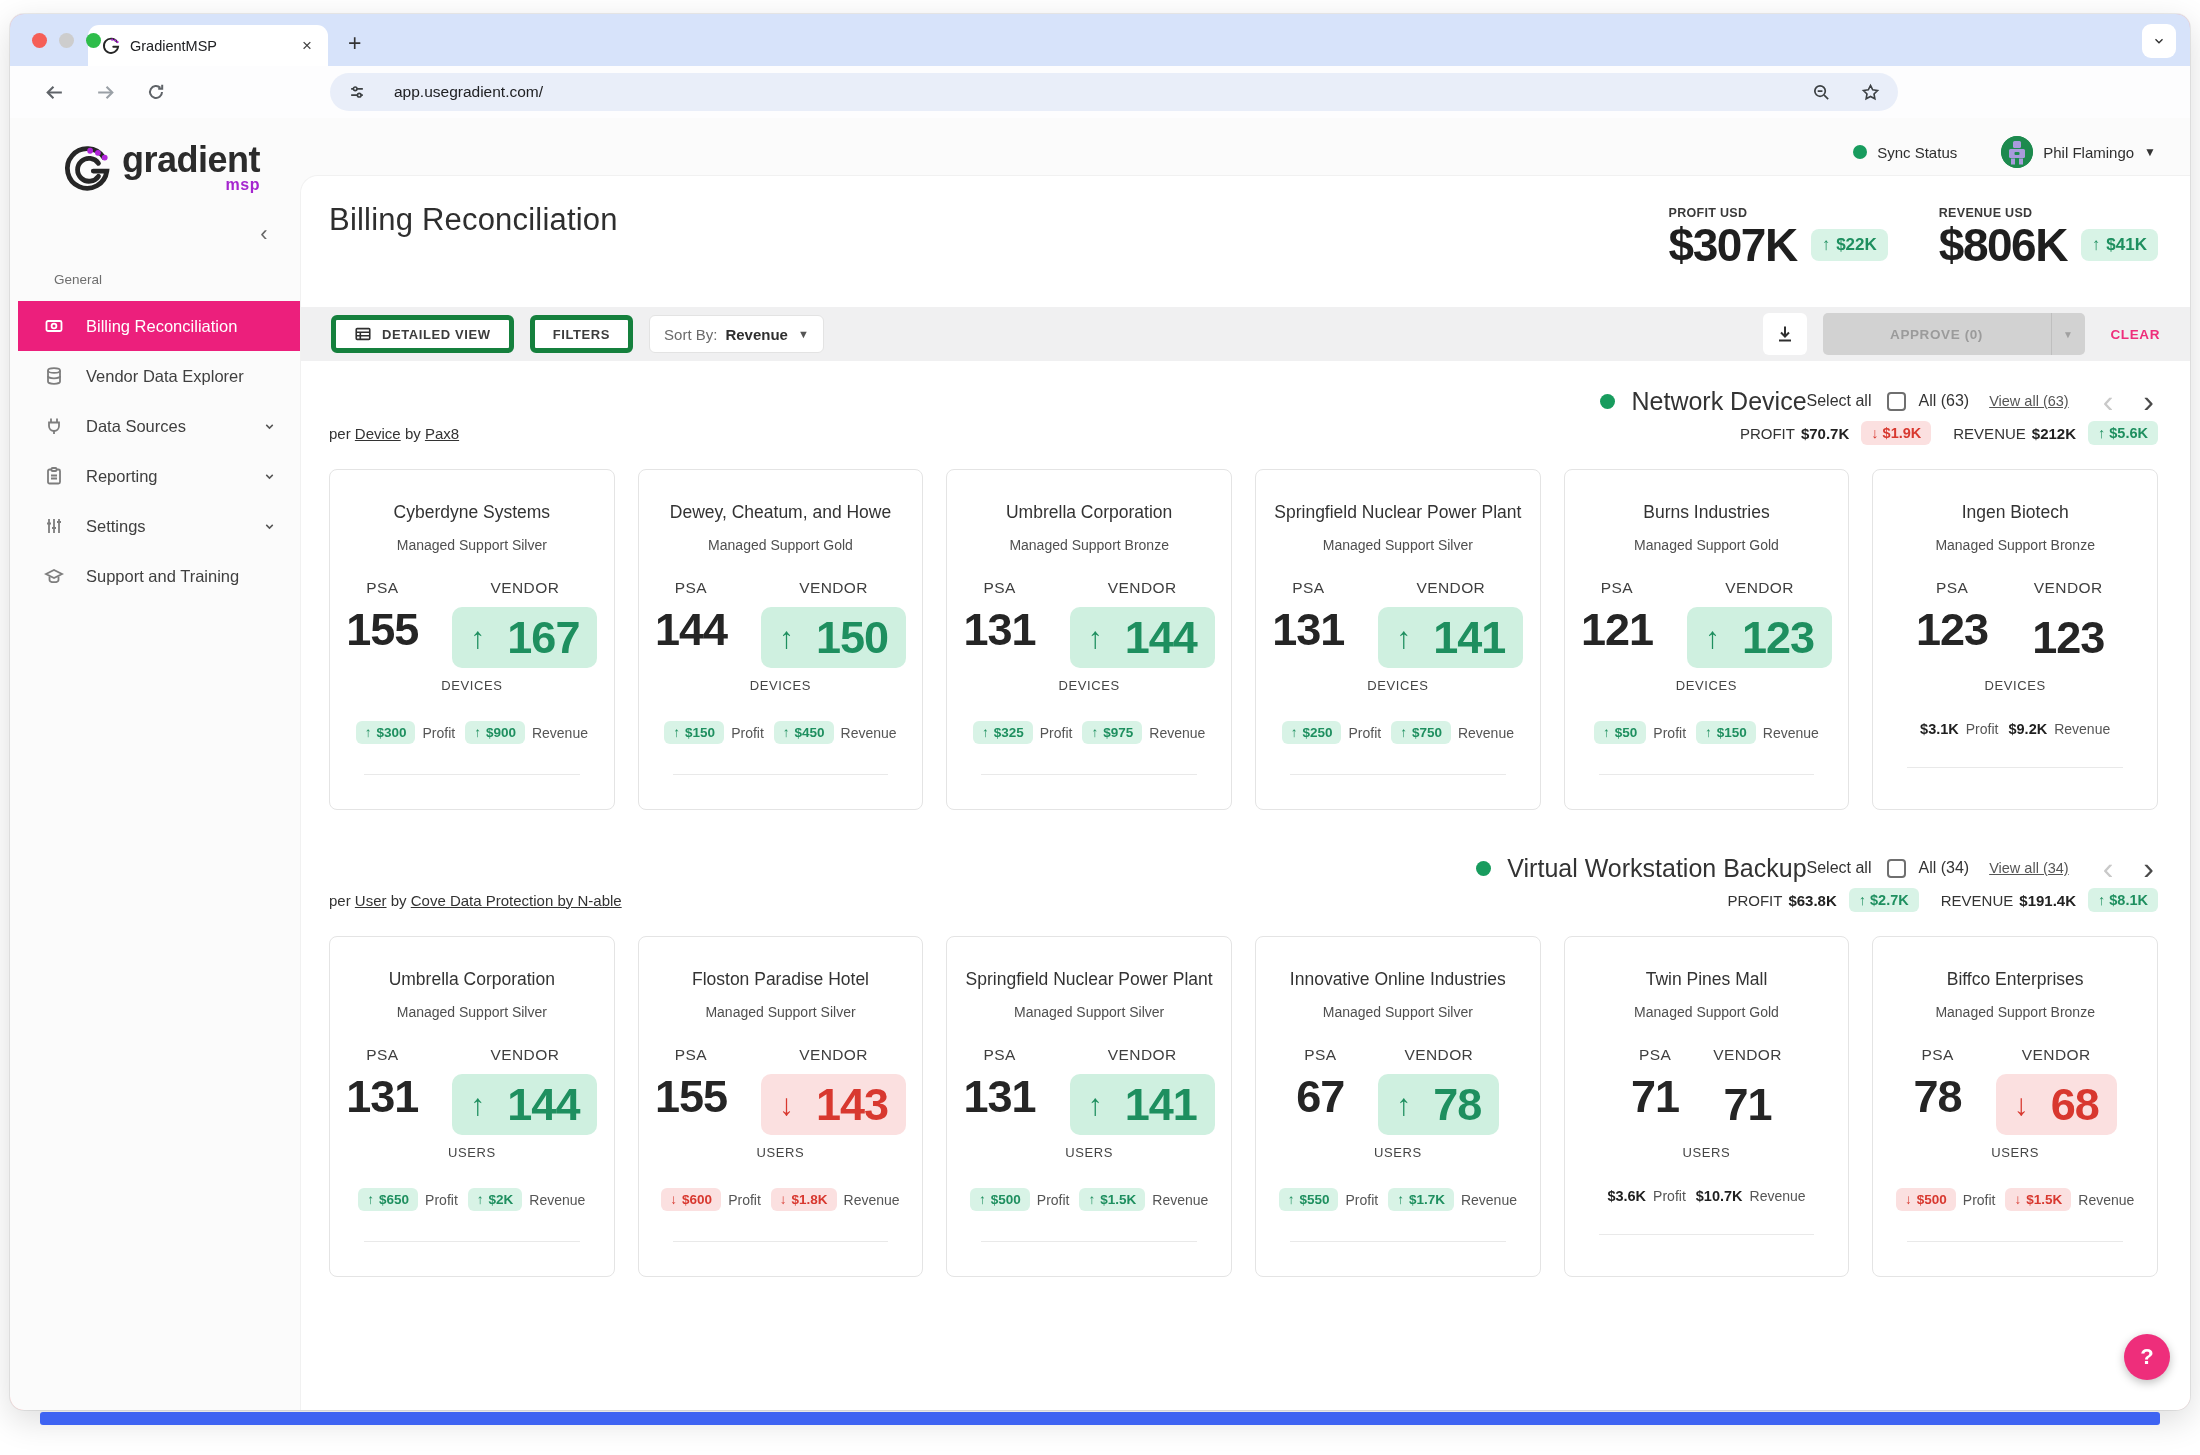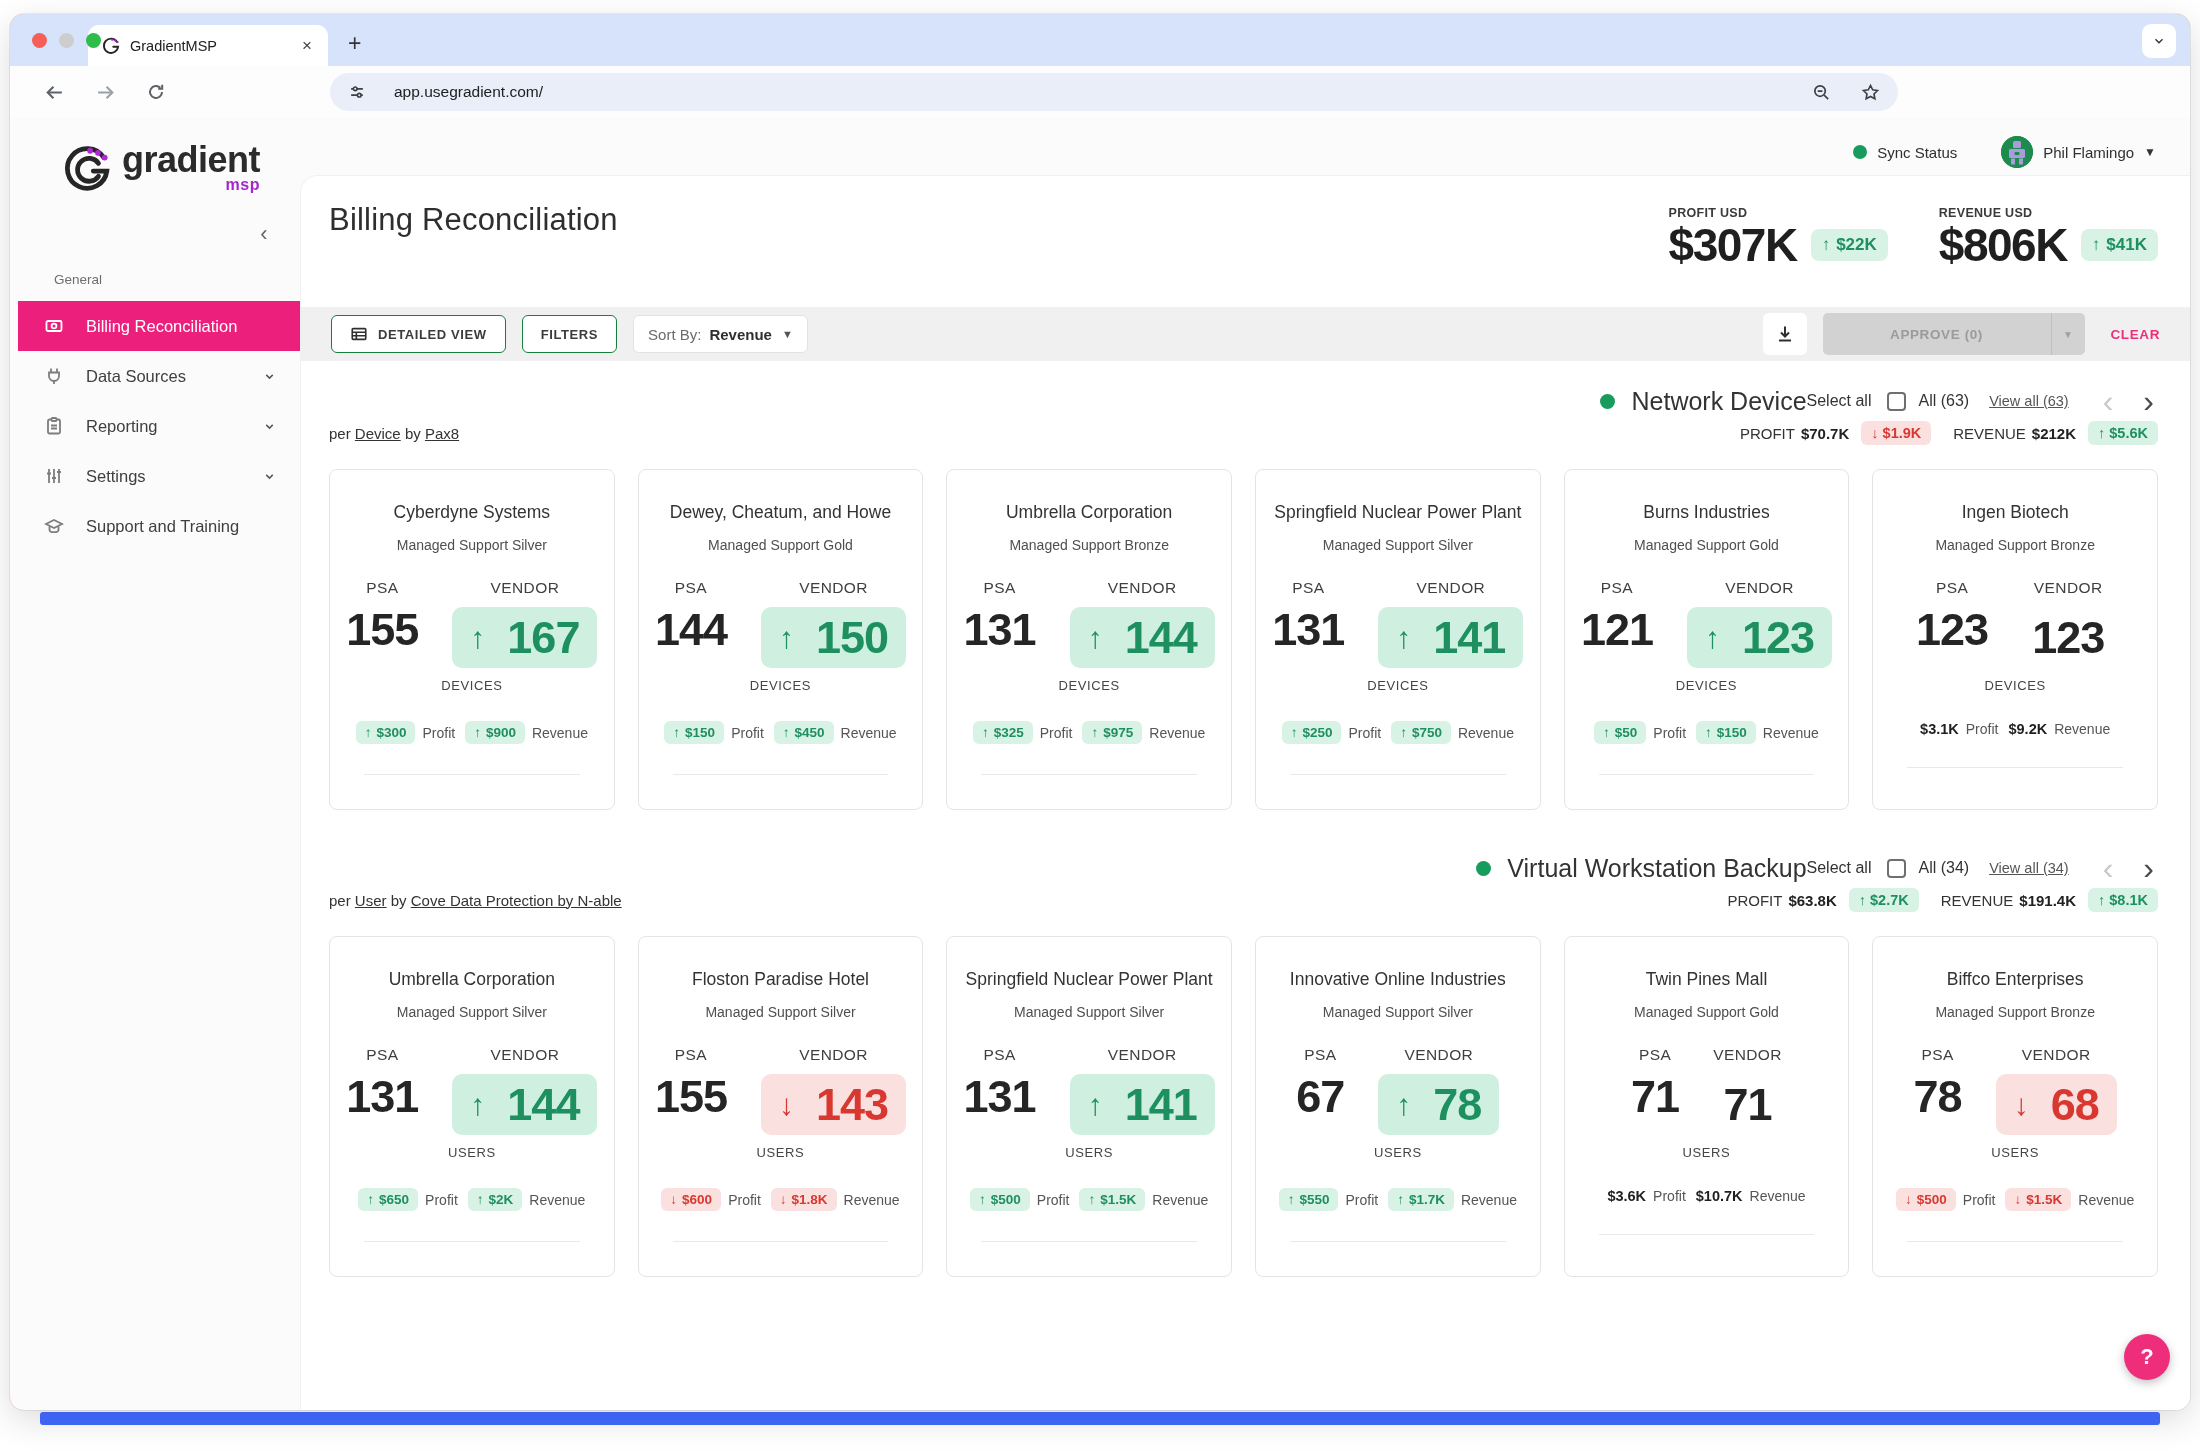--- a/index.html
+++ b/index.html
@@ -65,21 +65,21 @@
   .kpis{position:absolute;top:30px;right:32px;display:flex;gap:51px;}
   .kpi-label{font-size:12.5px;font-weight:700;color:#3a3a3a;letter-spacing:.3px;}
   .kpi-row{display:flex;align-items:center;margin-top:2px;}
   .kpi-value{font-size:46px;font-weight:800;color:#1f1f1f;letter-spacing:-1.5px;line-height:1;}
   .badge{display:inline-flex;align-items:center;gap:6px;border-radius:8px;padding:6px 11px;font-weight:700;}
   .badge.up{background:#d8f3e6;color:#1e8f5f;}
   .badge.down{background:#fbe0e0;color:#d8382f;}
   .kpi-row .badge{margin-left:14px;font-size:17px;}
 
   .toolbar{height:54px;background:#f0f0f1;display:flex;align-items:center;padding:0 30px;}
-  .tbtn{background:#fff;border:1px solid #15803d;border-radius:6px;height:38px;display:flex;align-items:center;
+  .tbtn{background:#fff;border:5px solid #15803d;border-radius:6px;height:38px;display:flex;align-items:center;
     padding:0 18px;font-size:13px;font-weight:700;letter-spacing:.6px;color:#3c3c3c;}
   .tbtn + .tbtn{margin-left:16px;}
   .tbtn .ticon{margin-right:10px;color:#2f2f2f;}
   .sortby{margin-left:16px;background:#fff;border:1px solid #e3e3e3;border-radius:6px;height:38px;
     display:flex;align-items:center;padding:8px 14px;font-size:15px;color:#6b6b6b;}
   .sort-val{font-weight:700;color:#2f2f2f;margin-left:8px;}
   .sort-caret{margin-left:10px;color:#555;font-size:11px;}
   .tb-right{margin-left:auto;display:flex;align-items:center;}
   .dl-btn{width:44px;height:42px;background:#fff;border-radius:6px;display:flex;align-items:center;justify-content:center;color:#2f2f2f;}
   .approve{margin-left:16px;height:42px;background:#d2d2d2;border-radius:5px;display:flex;align-items:stretch;overflow:hidden;}
@@ -260,20 +260,30 @@
       <div class="side-section">General</div>
       <ul class="nav">
         <li class="active">
           <span class="nico">
             <svg width="20" height="20" viewBox="0 0 20 20" fill="none" stroke="currentColor" stroke-width="1.8">
                 <rect x="2.5" y="5" width="15" height="10" rx="1.5"></rect>
                 <circle cx="10" cy="10" r="2.4"></circle>
               </svg>
           </span>
           <span class="nlab">Billing Reconciliation</span>
+        </li>
+        <li>
+          <span class="nico">
+            <svg width="20" height="20" viewBox="0 0 20 20" fill="none" stroke="currentColor" stroke-width="1.8">
+                <ellipse cx="10" cy="4.5" rx="6" ry="2.4"></ellipse>
+                <path d="M4 4.5v11c0 1.3 2.7 2.4 6 2.4s6-1.1 6-2.4v-11"></path>
+                <path d="M4 10c0 1.3 2.7 2.4 6 2.4s6-1.1 6-2.4"></path>
+              </svg>
+          </span>
+          <span class="nlab">Vendor Data Explorer</span>
         </li>
         <li>
           <span class="nico">
             <svg width="20" height="20" viewBox="0 0 20 20" fill="none" stroke="currentColor" stroke-width="1.8">
                 <path d="M7 2.5v4M13 2.5v4"></path>
                 <path d="M5 6.5h10V10a5 5 0 0 1-10 0z"></path>
                 <path d="M10 15v3"></path>
               </svg>
           </span>
           <span class="nlab">Data Sources</span>

